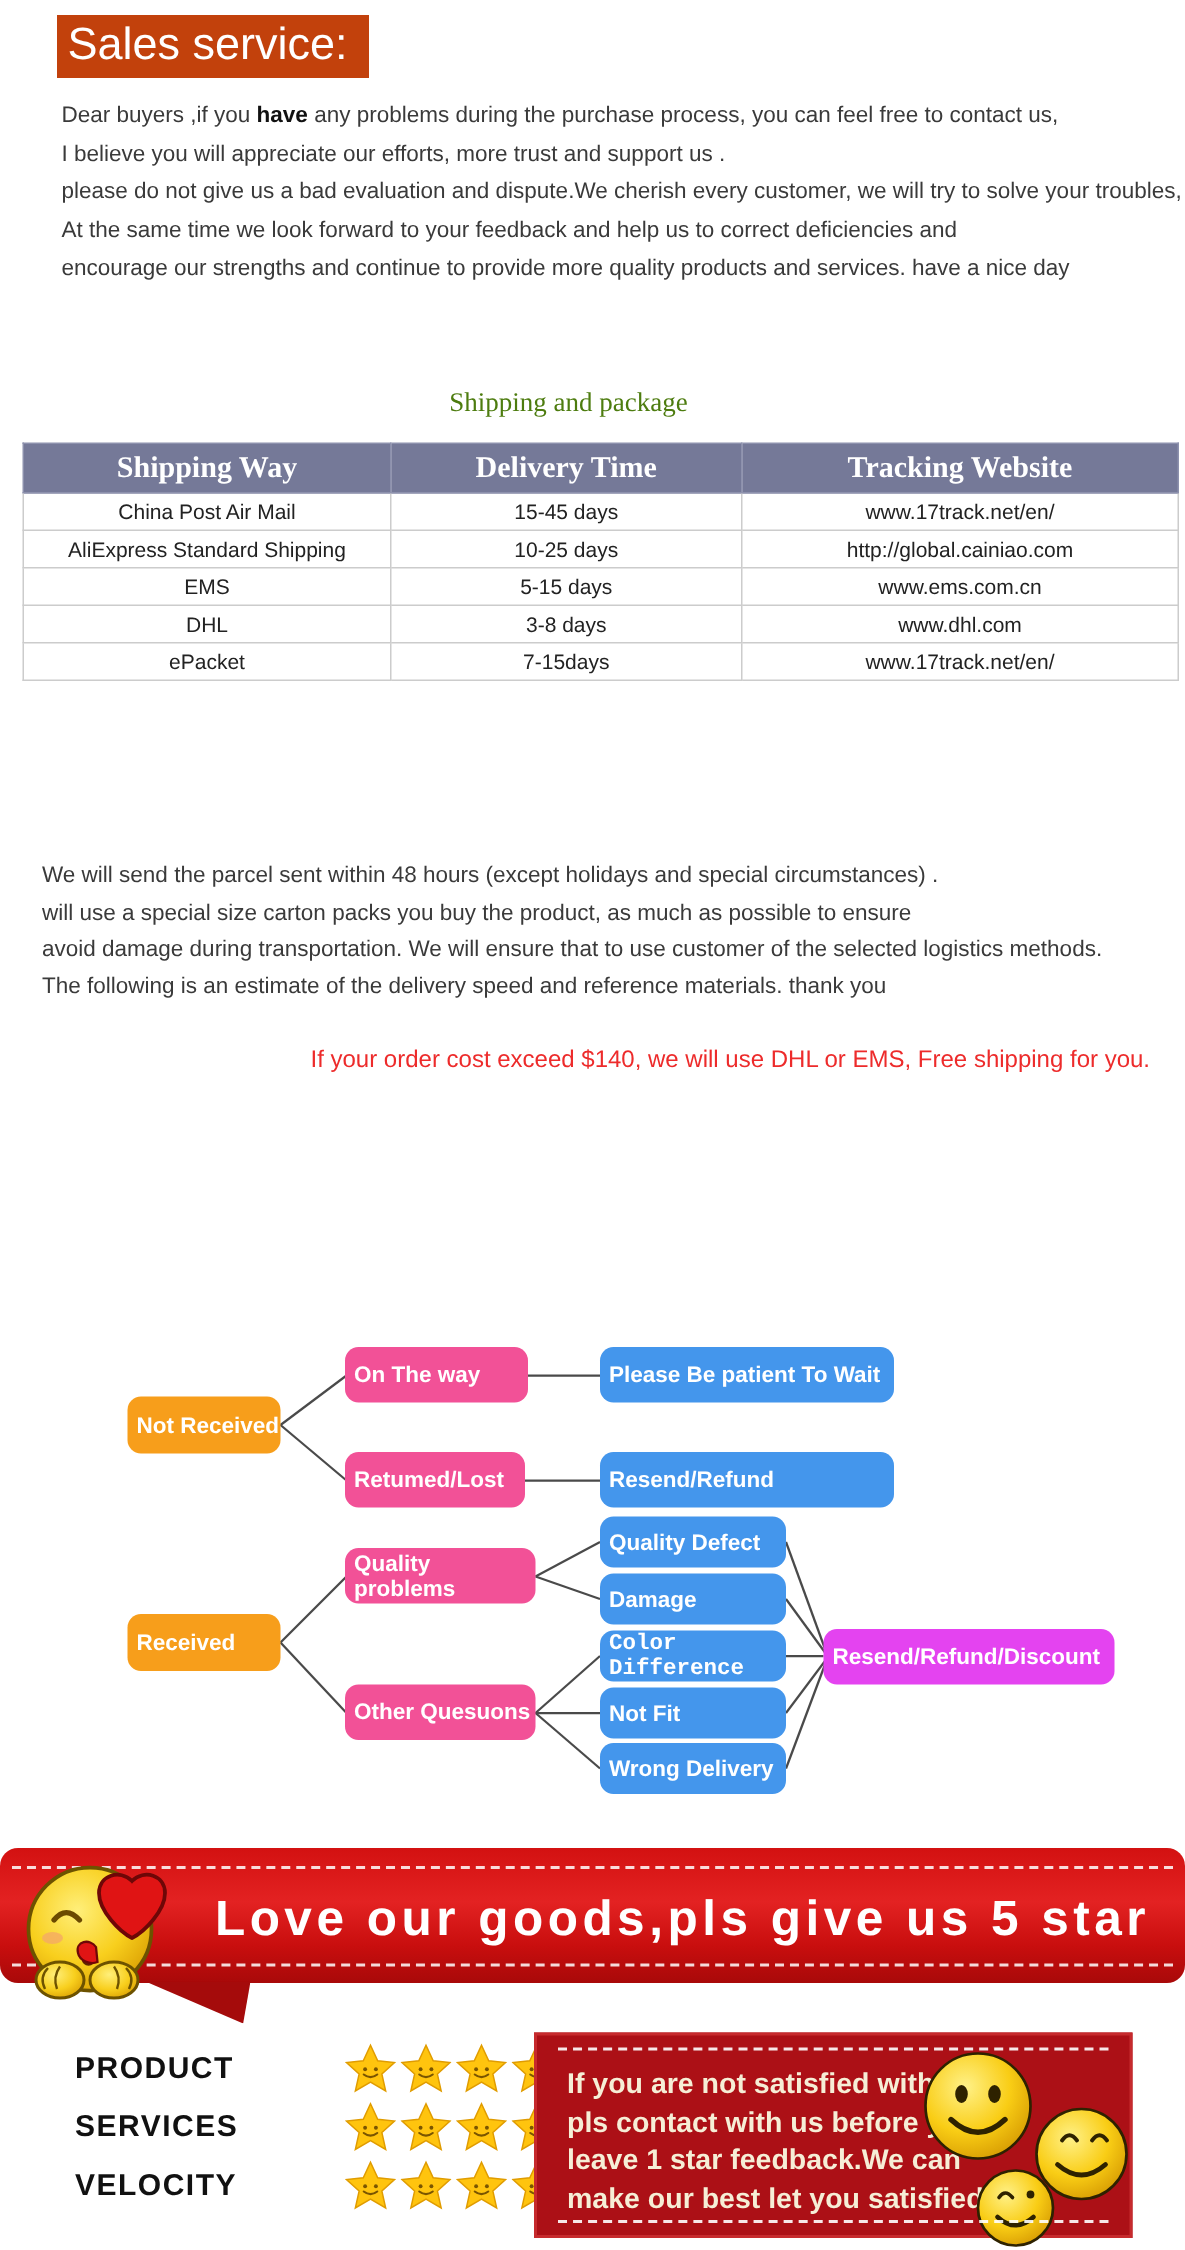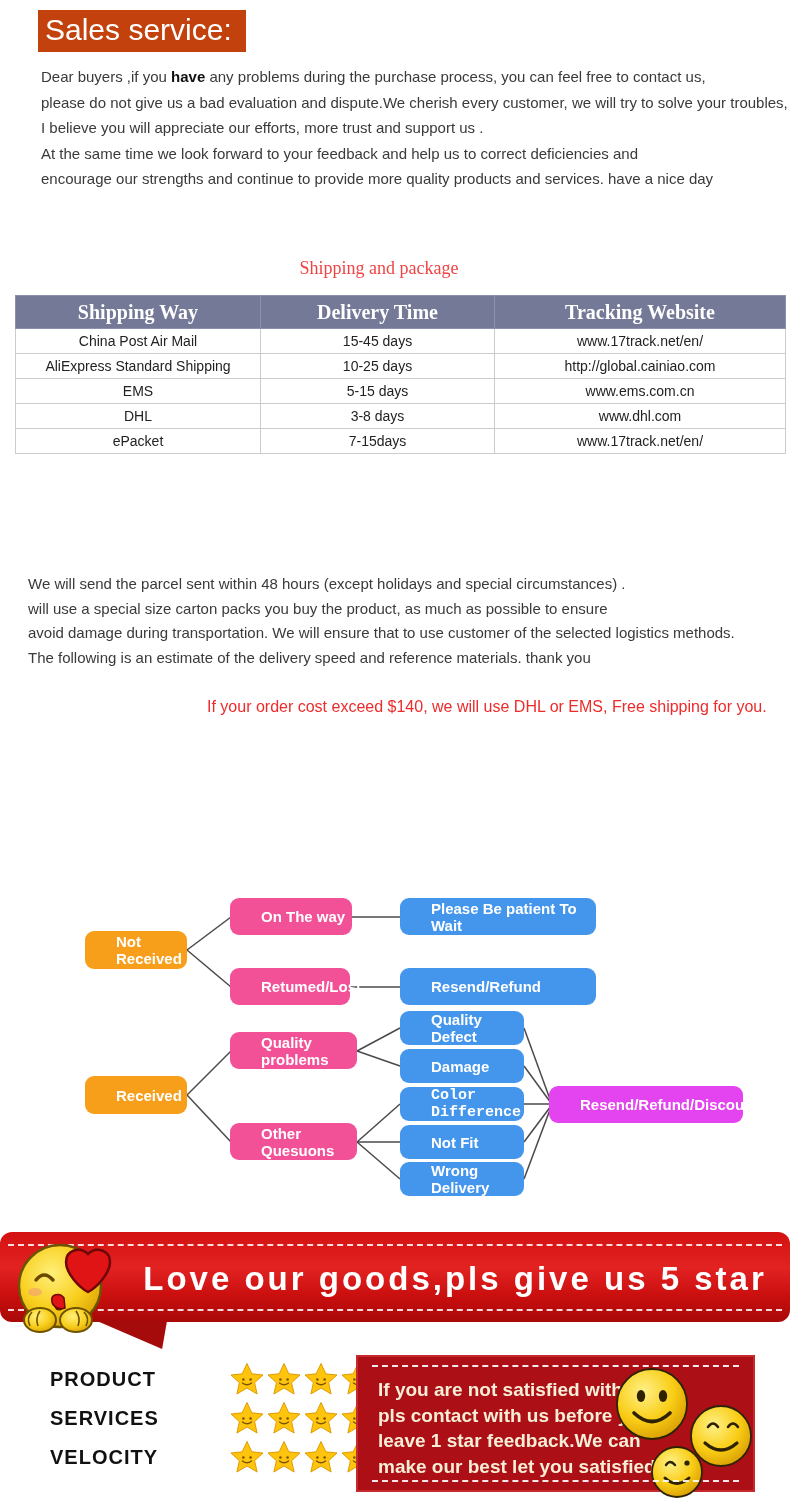--- a/index.html
+++ b/index.html
@@ -7,36 +7,36 @@
         font-family:"Liberation Sans",sans-serif;color:#333;}
 
   
   .sales-title{position:absolute;left:38px;top:10px;background:#c2410c;color:#fff;
                font-size:30px;line-height:34px;padding:3px 14px 5px 7px;letter-spacing:0px;}
   .sales-text{position:absolute;left:41px;top:64px;font-size:15px;line-height:25.5px;color:#3a3a3a;}
   .sales-text .bolder{font-weight:bold;color:#111;}
 
   
   .ship-heading{position:absolute;left:0;top:258px;width:758px;text-align:center;
-                font-family:"Liberation Serif",serif;font-size:18px;color:#ef4444;}
+                font-family:"Liberation Serif",serif;font-size:18px;color:#4d7c0f;}
   table.ship{position:absolute;left:15px;top:295px;width:770px;border-collapse:collapse;table-layout:fixed;}
   table.ship th{background:#757998;color:#fff;font-family:"Liberation Serif",serif;
                 font-size:20px;font-weight:bold;height:30px;border:1px solid #8d91ad;margin-top:15px;}
   table.ship td{font-size:14px;color:#222;text-align:center;height:22px;border:1px solid #ccc;background:#fff;
                 overflow:hidden;white-space:nowrap;}
 
   
   .parcel-text{position:absolute;left:28px;top:572px;font-size:15px;line-height:24.6px;color:#3a3a3a;}
   .promo{position:absolute;left:207px;top:698px;font-size:16px;color:#ed2b2b;}
 
   
   .flow{position:absolute;left:0;top:890px;width:790px;height:320px;}
   .flow svg.links{position:absolute;left:0;top:0;}
   .node{position:absolute;border-radius:9px;color:#fff;font-weight:bold;font-size:15px;
-        display:flex;align-items:center;padding-left:31px;box-sizing:border-box;}
+        display:flex;align-items:center;padding-left:6px;box-sizing:border-box;}
   .node.orange{background:#F79E1B;}
   .node.pink{background:#F25197;}
   .node.blue{background:#4496EC;}
   .node.magenta{background:#E443F0;}
 
   
   .banner{position:absolute;left:0;top:1232px;width:790px;height:90px;border-radius:12px;
           background:linear-gradient(180deg,#d31111 0%,#e32222 40%,#c90e0e 72%,#a80909 100%);}
   .banner::before,.banner::after{content:"";position:absolute;left:8px;right:8px;
           border-top:2px dashed rgba(255,255,255,.85);}
@@ -67,22 +67,22 @@
   .satis-smileys{position:absolute;right:-14px;bottom:-18px;width:170px;height:152px;}
 </style>
 </head>
 <body>
 
 <div id="page">
 
   <div class="sales-title">Sales service:</div>
   <div class="sales-text">
     <div><span>Dear buyers ,if you </span><span class="bolder">have</span><span> any problems during the purchase process, you can feel free to contact us,</span></div>
+    <div>I believe you will appreciate our efforts, more trust and support us .</div>
     <div>please do not give us a bad evaluation and dispute.We cherish every customer, we will try to solve your troubles,</div>
-    <div>I believe you will appreciate our efforts, more trust and support us .</div>
     <div>At the same time we look forward to your feedback and help us to correct deficiencies and</div>
     <div>encourage our strengths and continue to provide more quality products and services. have a nice day</div>
   </div>
 
   <div class="ship-heading">Shipping and package</div>
   <table class="ship">
     <colgroup>
         <col style="width:245px">
         <col style="width:234px">
         <col style="width:291px">

